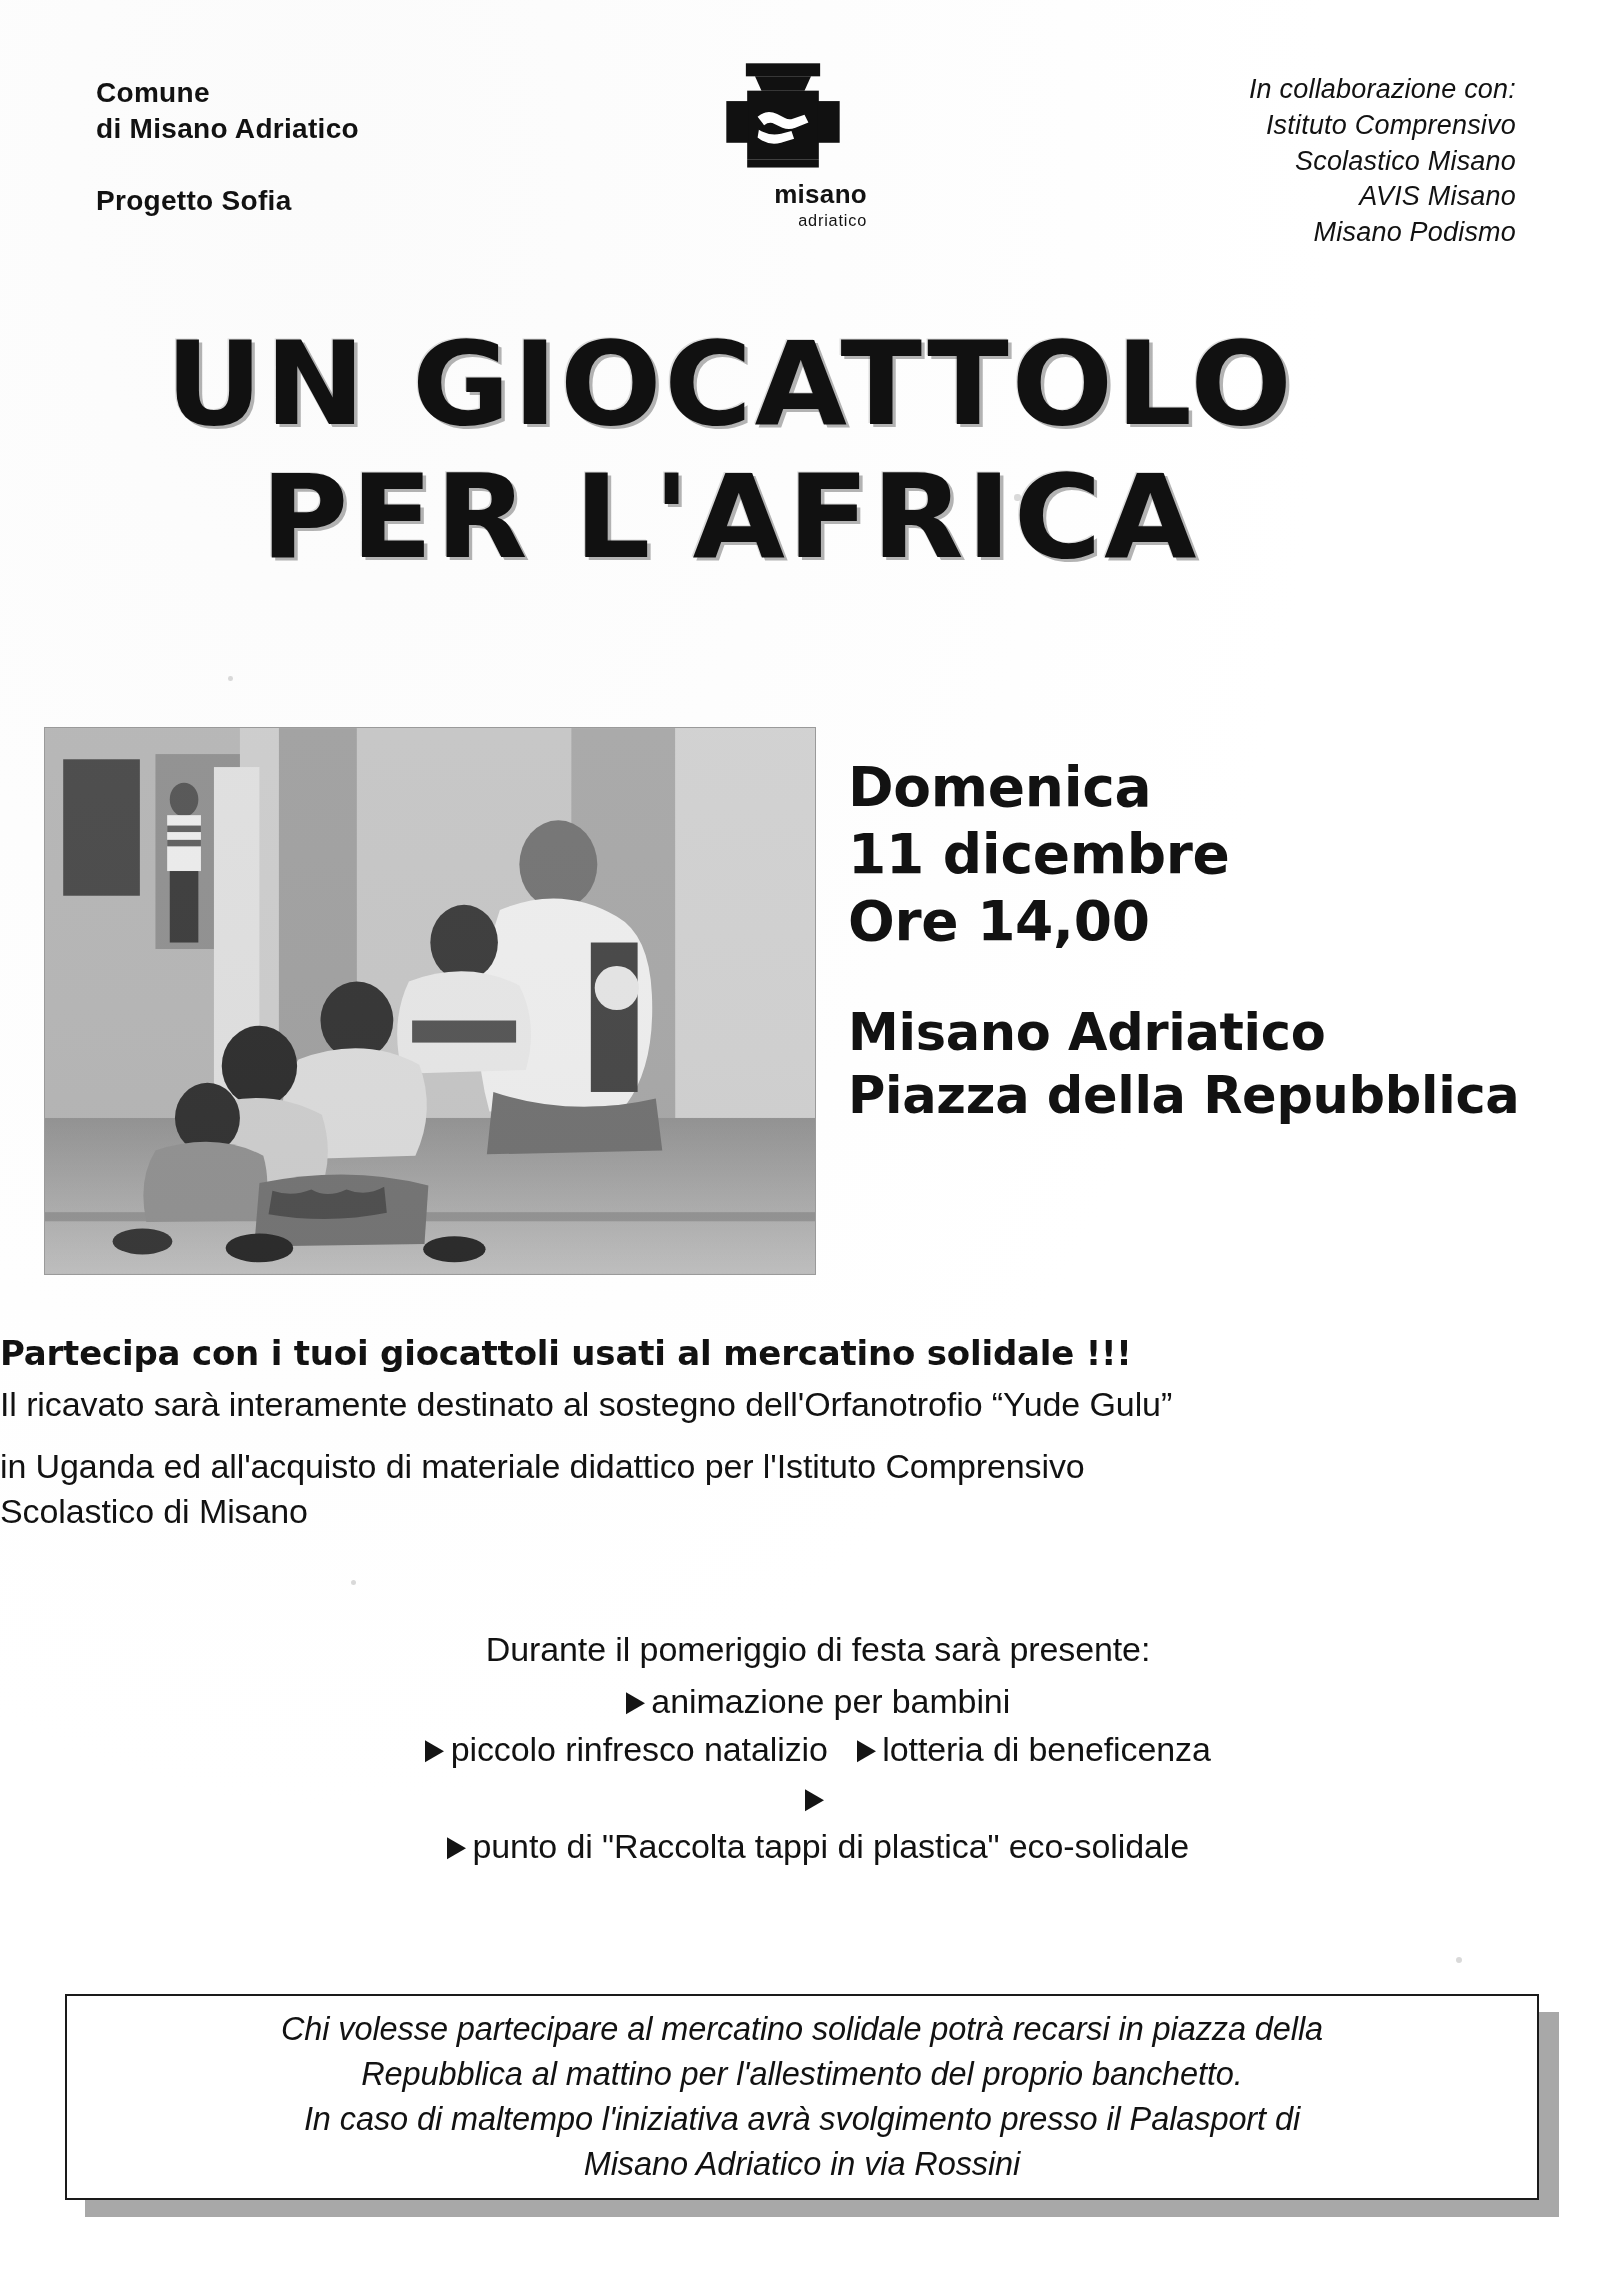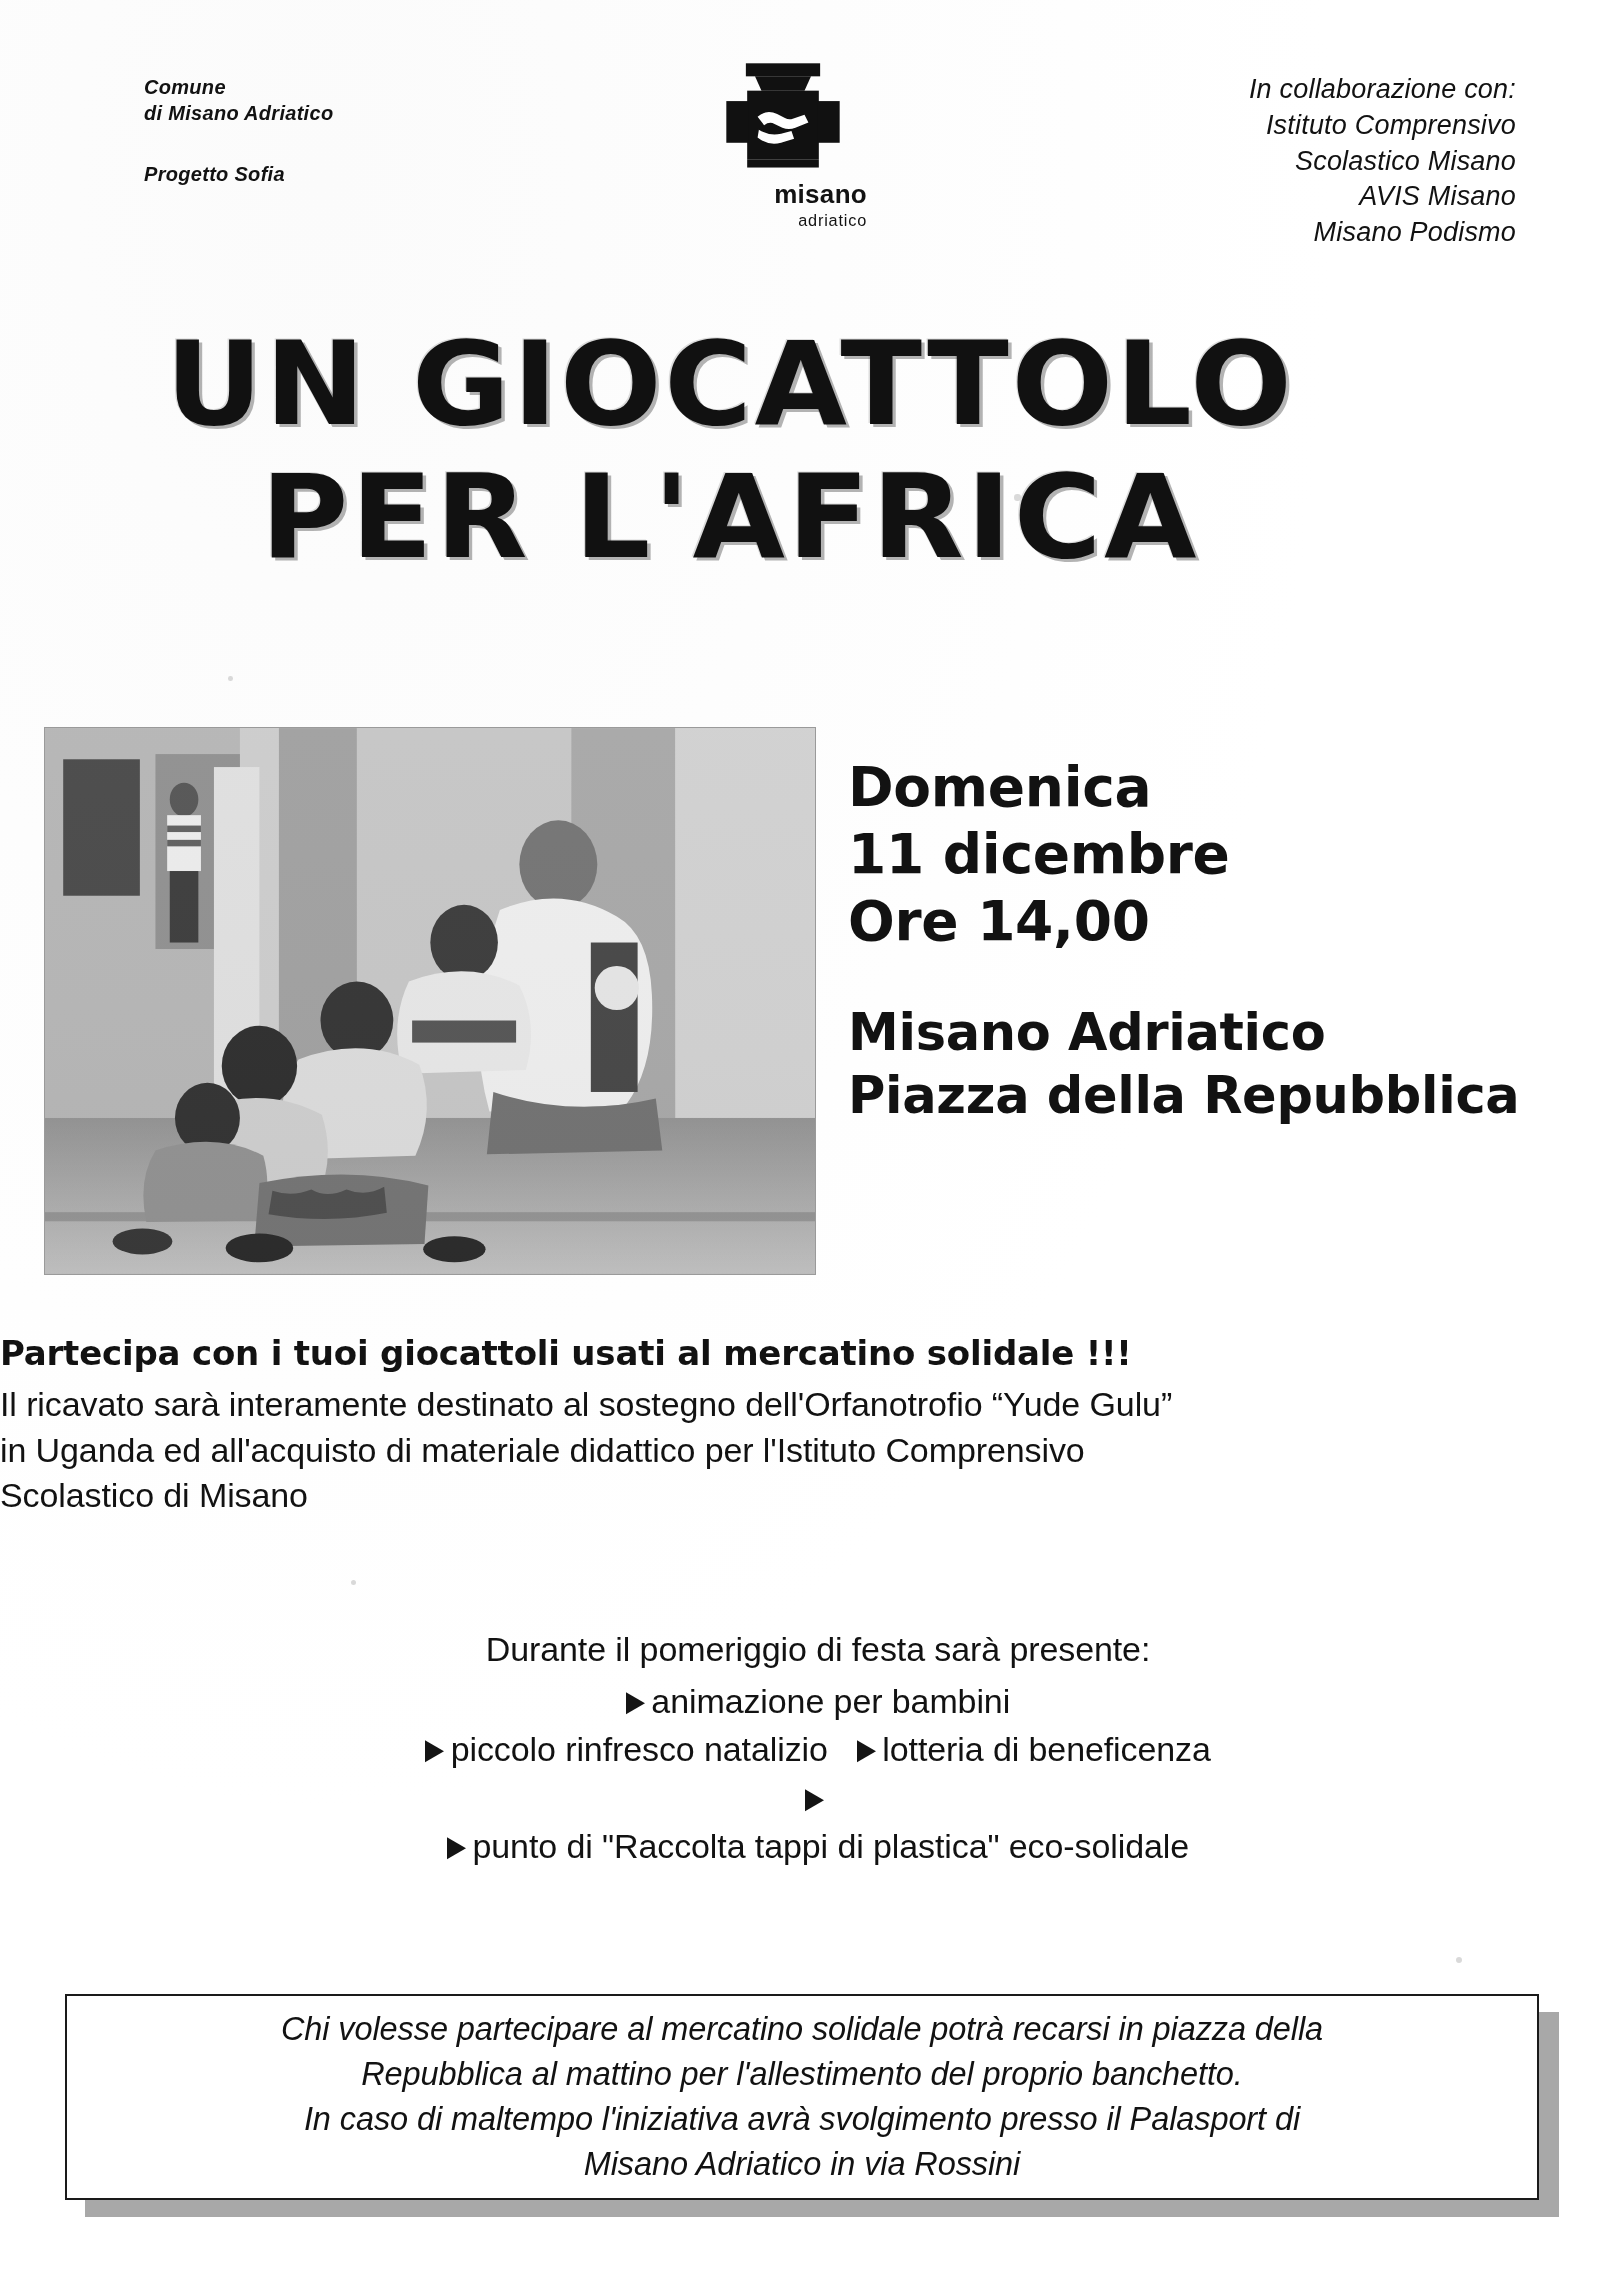--- a/index.html
+++ b/index.html
@@ -30,26 +30,24 @@
     position: absolute;
     top: 62px;
     left: 0;
     width: 1620px;
     height: 260px;
   }
   .org-left {
     position: absolute;
     left: 96px;
     top: 13px;
-    font-style: italic;
-    font-weight: bold;
-    font-size: 20px;
+    font-weight: bold;
+    font-size: 28px;
     line-height: 1.28;
     letter-spacing: 0.3px;
-    margin-left: 48px;
   }
   .org-left .progetto {
     margin-top: 36px;
   }
   .collab {
     position: absolute;
     right: 104px;
     top: 10.4px;
     text-align: right;
     font-style: italic;
@@ -344,21 +342,21 @@
     <div class="big">11 dicembre</div>
     <div class="big">Ore 14,00</div>
     <div class="gap"></div>
     <div class="place">Misano Adriatico</div>
     <div class="place">Piazza della Repubblica</div>
   </div>
 
   <div class="pitch">
     <div class="headline">Partecipa con i tuoi giocattoli usati al mercatino solidale !!!</div>
     <div class="para">Il ricavato sarà interamente destinato al sostegno dell'Orfanotrofio “Yude Gulu”</div>
-    <div class="para" style="margin-top:0">in Uganda ed all'acquisto di materiale didattico per l'Istituto Comprensivo</div>
+    <div class="para" style="margin-top:16px">in Uganda ed all'acquisto di materiale didattico per l'Istituto Comprensivo</div>
     <div class="para" style="margin-top:0">Scolastico di Misano</div>
   </div>
 
   <div class="program">
     <div class="intro">Durante il pomeriggio di festa sarà presente:</div>
 
     <div class="row">
       <span class="tri"></span><span>animazione per bambini</span>
     </div>
 

